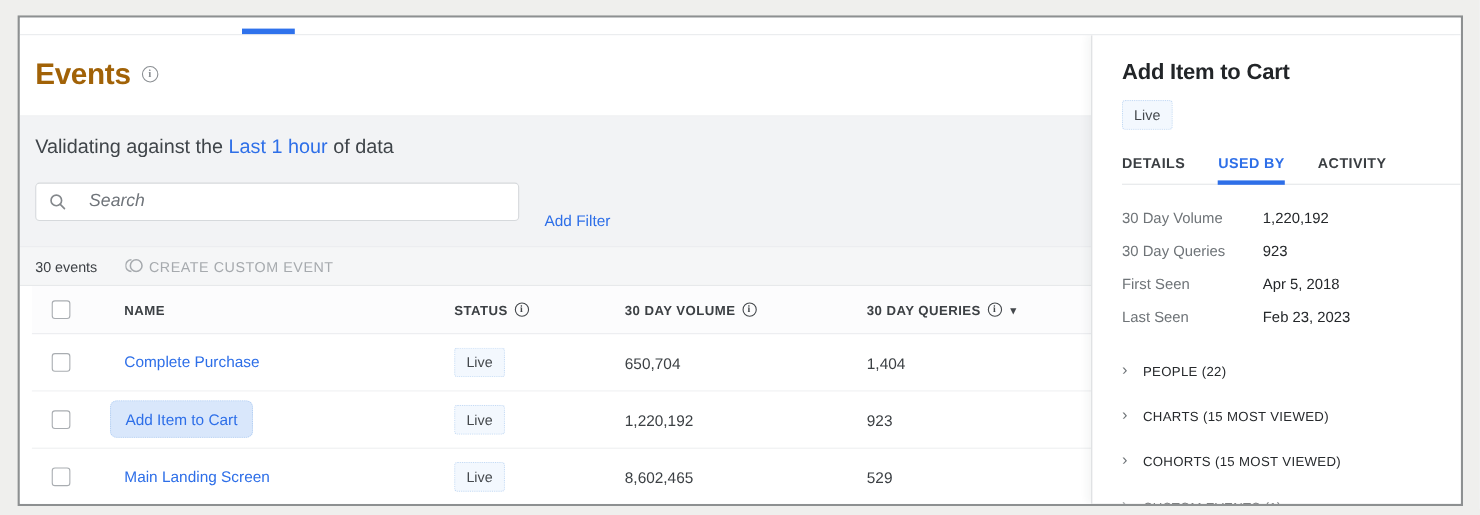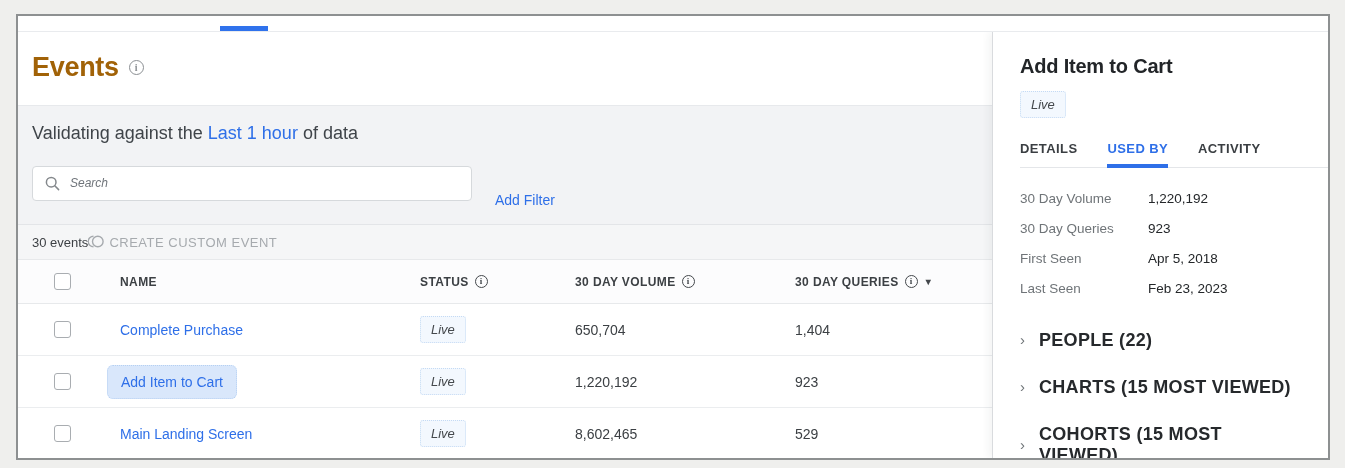--- a/index.html
+++ b/index.html
@@ -37,75 +37,75 @@
   .main-body { flex:1; background:#f2f3f5; min-height:0; overflow:hidden; }
   .validating { margin:17px 14px 0; font-size:18px; color:#3f4449; }
   .link { color:#2e6fe8; text-decoration:none; cursor:pointer; }
 
   .search-row { margin:14px 14px 0; display:flex; align-items:center; }
   .search-box {
     width:440px; height:35px; background:#fff; border:1px solid #d6d9dc; border-radius:4px;
     display:flex; align-items:center; padding:0 12px; gap:10px;
   }
   .search-box input {
-    border:none; outline:none; flex:1; font-size:12px; font-style:italic;
-    font-family:"Liberation Sans", sans-serif; color:#6d28d9; background:transparent;
+    border:none; outline:none; flex:1; font-size:16px; font-style:italic;
+    font-family:"Liberation Sans", sans-serif; color:#6d28d9; background:transparent;margin-left:11px;
   }
   .search-box input::placeholder { color:#6f747a; font-style:italic; }
   .add-filter { margin-left:23px; font-size:14px;margin-top:34px; }
 
   .table-card { margin-top:16px; background:#fff; border-top:1px solid #e3e5e8; }
   .toolbar {
     height:35px; background:#f5f6f7; border-bottom:1px solid #e7e9eb;
-    display:flex; align-items:center; padding:0 14px; 
+    display:flex; align-items:center; padding:0 14px; gap:26px;
   }
   .events-count { font-size:13px; color:#3d4145; }
   .create-custom {
     display:flex; align-items:flex-start; gap:5px; font-size:13px; letter-spacing:0.5px;
     color:#a6aaae; font-weight:normal; cursor:default; background:none; border:none;
     font-family:"Liberation Sans", sans-serif;
   }
   .grid-row {
     display:grid; grid-template-columns:66px 300px 155px 220px 1fr;
-    align-items:center; padding-left:36px;
+    align-items:center; padding-left:18px;margin-left:11px;
   }
   .thead { height:44px; background:#fcfcfd; border-bottom:1px solid #e7e9eb; }
   .th { font-size:12px; font-weight:bold; color:#3c4044; letter-spacing:0.4px; display:flex; align-items:center; gap:6px; }
   .sort-caret { font-size:10px; color:#44484c; margin-left:2px; }
   .trow { height:52px; background:#fff; border-bottom:1px solid #ebedef; }
   .checkbox {
     appearance:none; -webkit-appearance:none; width:17px; height:17px;
     border:1.5px solid #a9adb1; border-radius:3px; background:#fff; cursor:pointer; display:block;
   }
   .name-link { font-size:14px; }
   .name-pill { background:#d9e7fb; border:1px dotted #b5d0f2; border-radius:6px; padding:8px 13px; margin-left:-13px; }
   .badge-live {
     display:inline-block; padding:5px 10px; font-size:13px; color:#45494d;
-    background:#f3f8fe; border:1px dotted #c4daf4; border-radius:3px;font-style:italic;
+    background:#f3f8fe; border:1px dotted #c4daf4; border-radius:3px;
   }
   .num-cell { font-size:14px; color:#3c4044; }
 
   
   .panel {
     flex:none; width:336px; background:#fff; border-left:1px solid #d9dbde;
     box-shadow:-3px 0 8px rgba(40,44,48,0.06); padding:23px 24px 0 27px; overflow:hidden;
   }
   .panel-title { font-size:20px; font-weight:bold; color:#222528; letter-spacing:-0.2px; }
   .panel-badge-row { margin-top:13px; }
   .panel-tabs { margin-top:17px; display:flex; gap:30px; border-bottom:1px solid #e4e6e9; margin-right:-24px; padding-right:24px; }
   .ptab { font-size:13px; font-weight:bold; letter-spacing:0.4px; color:#3a3e42; padding:6px 0 11px; cursor:pointer; background:none; border:none; font-family:"Liberation Sans", sans-serif; }
   .ptab.active { color:#2e6fe8; border-bottom:4px solid #2e6fe8; margin-bottom:-1px; padding-bottom:8px; }
   .stats { margin-top:23px; }
   .stat-row { display:flex; margin-bottom:15px; font-size:13.5px; }
   .stat-label { width:128px; flex:none; color:#6f7478; }
   .stat-value { color:#24272a; }
   .sections { margin-top:21px; }
   .section-row { display:flex; align-items:center; gap:14px; padding:13px 0; cursor:pointer; background:none; border:none; width:100%; text-align:left; font-family:"Liberation Sans", sans-serif; }
   .chevron { color:#6f7478; font-size:15px; line-height:1; flex:none; transform:translateY(-1px); }
-  .section-label { font-size:18px; font-weight:bold; color:#26292c; letter-spacing:0.3px; }
+  .section-label { font-size:12px; font-weight:normal; color:#26292c; letter-spacing:0.3px; }
 
   .svg-icon { display:block; flex:none; }
 </style>
 </head>
 <body>
 
 <div class="window">
 
   <div class="topstrip">
     <div class="tab-indicator"></div>

